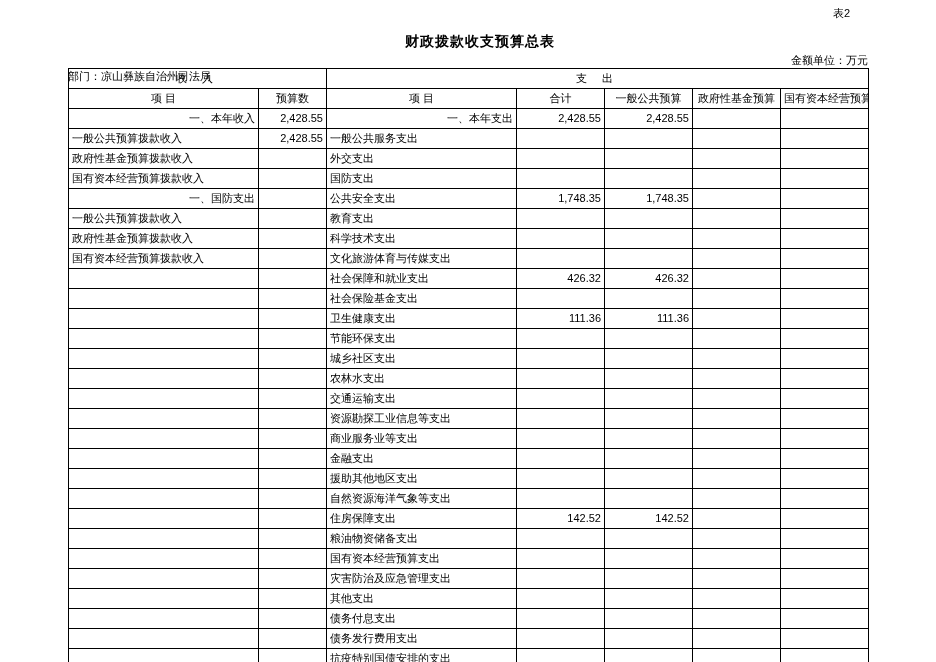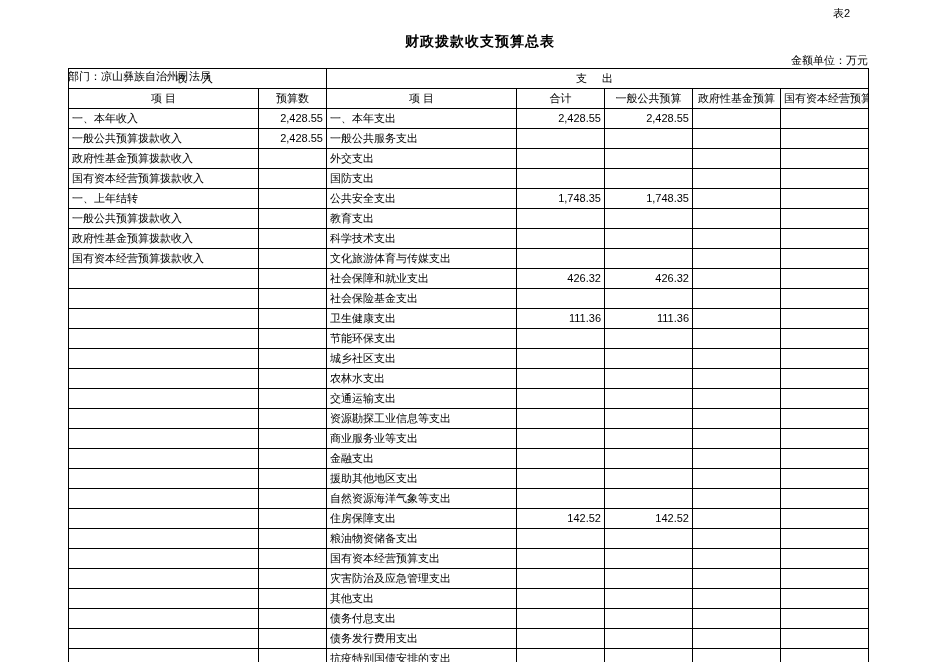--- a/index.html
+++ b/index.html
@@ -75,21 +75,21 @@
     white-space: nowrap;
   }
   .hdr-center {
     text-align: center;
   }
   .hdr-wide {
     letter-spacing: 6px;
     text-align: center;
   }
   .cell-item {
-    text-align: left;
+    text-align: right;
     padding-left: 6px;
   }
   .cell-item-ind1 {
     text-align: left;
     padding-left: 16px;
   }
   .cell-num {
     text-align: right;
     padding-right: 8px;
   }
@@ -171,21 +171,21 @@
         <tr>
           <td class="cell-item-ind1">国有资本经营预算拨款收入</td>
           <td class="cell-num"></td>
           <td class="cell-item-ind1">国防支出</td>
           <td class="cell-num"></td>
           <td class="cell-num"></td>
           <td class="cell-num"></td>
           <td class="cell-num"></td>
         </tr>
         <tr>
-          <td class="cell-item">一、上年结转</td>
+          <td class="cell-item">一、国防支出</td>
           <td class="cell-num"></td>
           <td class="cell-item-ind1">公共安全支出</td>
           <td class="cell-num">1,748.35</td>
           <td class="cell-num">1,748.35</td>
           <td class="cell-num"></td>
           <td class="cell-num"></td>
         </tr>
         <tr>
           <td class="cell-item-ind1">一般公共预算拨款收入</td>
           <td class="cell-num"></td>

